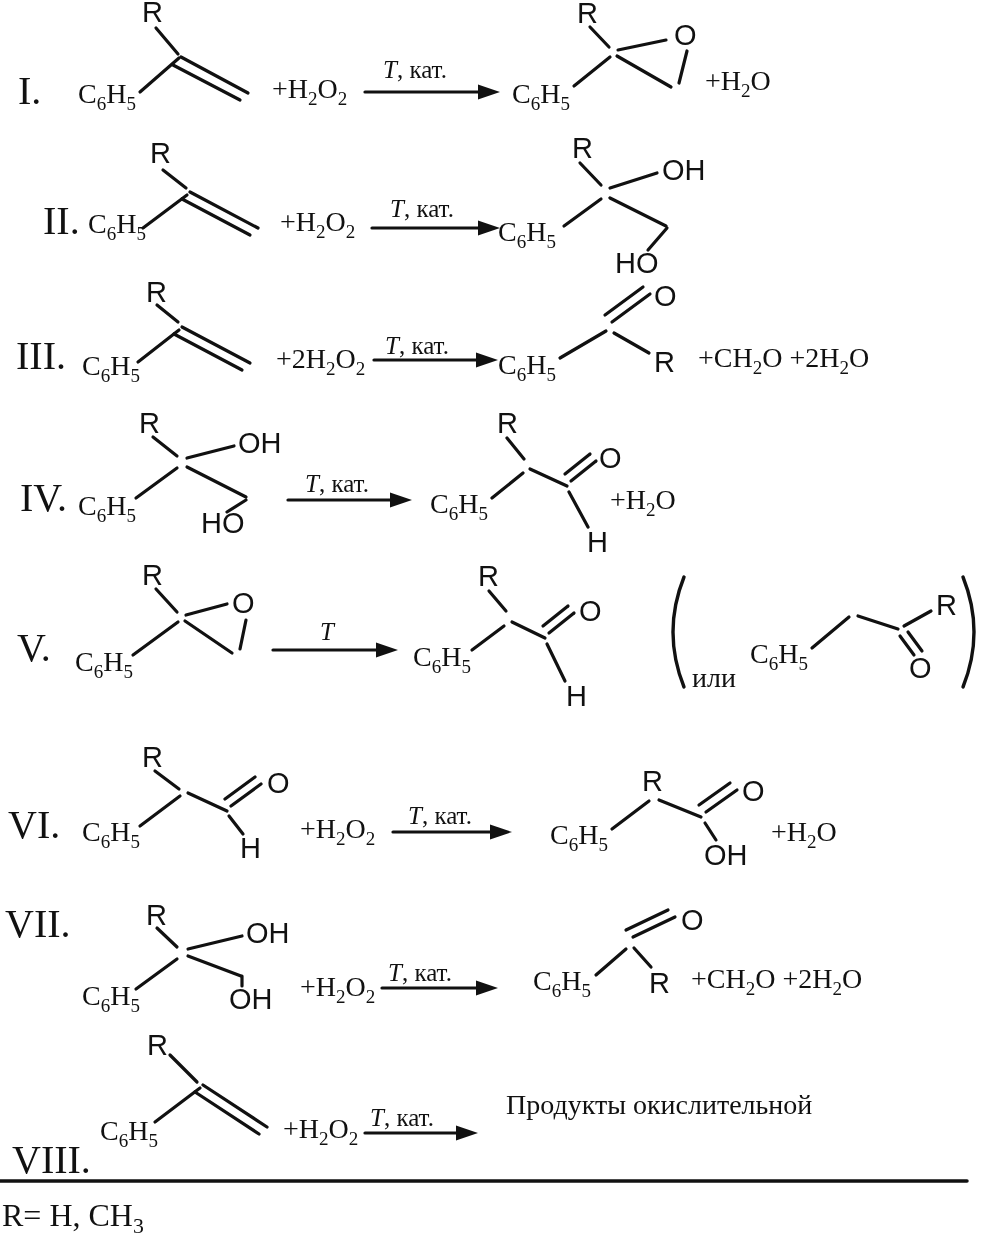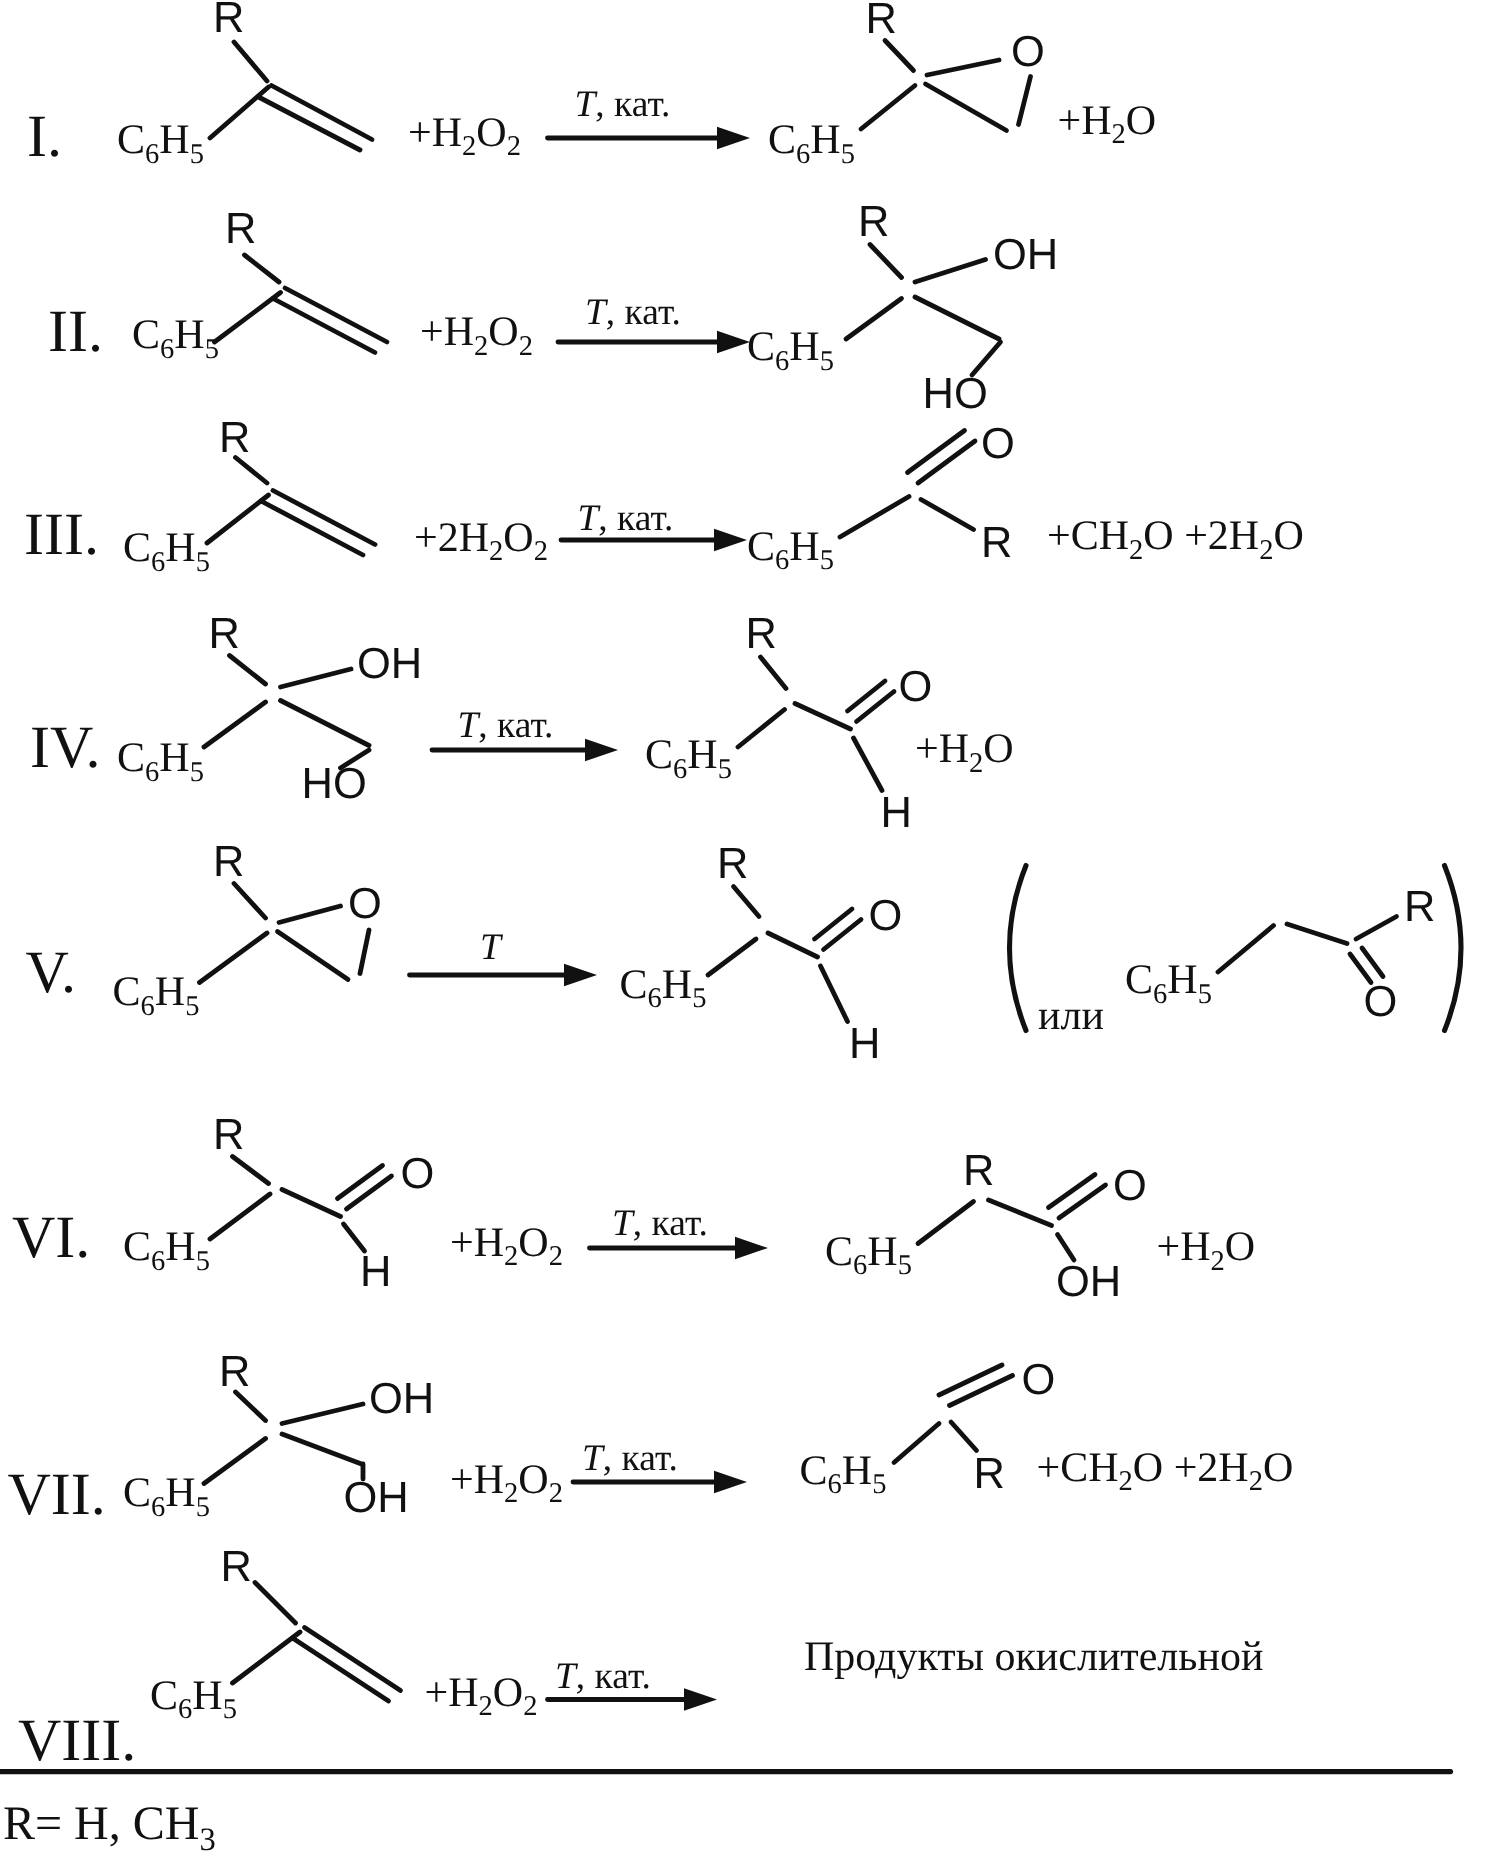--- a/index.html
+++ b/index.html
@@ -187,21 +187,21 @@
     <span class="t atom" style="left:142px;top:-2px">R</span>
     <span class="t serif" style="left:272px;top:75px">+H<sub>2</sub>O<sub>2</sub></span>
     <span class="t arrlbl" style="left:383px;top:57px"><i>T</i><span>, кат.</span></span>
     <span class="t serif" style="left:512px;top:80px">C<sub>6</sub>H<sub>5</sub></span>
     <span class="t atom" style="left:577px;top:-1px">R</span>
     <span class="t atom" style="left:674px;top:21px">O</span>
     <span class="t serif" style="left:705px;top:67px">+H<sub>2</sub>O</span>
   </div>
 
   <div class="grp">
-    <span class="t num" style="left:32px;top:201px">II.</span>
+    <span class="t num" style="left:43px;top:201px">II.</span>
     <span class="t serif" style="left:88px;top:210px">C<sub>6</sub>H<sub>5</sub></span>
     <span class="t atom" style="left:150px;top:139px">R</span>
     <span class="t serif" style="left:280px;top:208px">+H<sub>2</sub>O<sub>2</sub></span>
     <span class="t arrlbl" style="left:390px;top:196px"><i>T</i><span>, кат.</span></span>
     <span class="t serif" style="left:498px;top:218px">C<sub>6</sub>H<sub>5</sub></span>
     <span class="t atom" style="left:572px;top:134px">R</span>
     <span class="t atom" style="left:662px;top:156px">OH</span>
     <span class="t atom" style="left:615px;top:249px">HO</span>
   </div>
 
@@ -256,39 +256,39 @@
     <span class="t serif" style="left:300px;top:815px">+H<sub>2</sub>O<sub>2</sub></span>
     <span class="t arrlbl" style="left:408px;top:803px"><i>T</i><span>, кат.</span></span>
     <span class="t serif" style="left:550px;top:821px">C<sub>6</sub>H<sub>5</sub></span>
     <span class="t atom" style="left:642px;top:767px">R</span>
     <span class="t atom" style="left:742px;top:777px">O</span>
     <span class="t atom" style="left:704px;top:841px">OH</span>
     <span class="t serif" style="left:771px;top:818px">+H<sub>2</sub>O</span>
   </div>
 
   <div class="grp">
-    <span class="t num" style="left:5px;top:976px">VII.</span>
+    <span class="t num" style="left:5px;top:904px">VII.</span>
     <span class="t serif" style="left:82px;top:982px">C<sub>6</sub>H<sub>5</sub></span>
     <span class="t atom" style="left:146px;top:901px">R</span>
     <span class="t atom" style="left:246px;top:919px">OH</span>
     <span class="t atom" style="left:229px;top:985px">OH</span>
     <span class="t serif" style="left:300px;top:973px">+H<sub>2</sub>O<sub>2</sub></span>
     <span class="t arrlbl" style="left:388px;top:960px"><i>T</i><span>, кат.</span></span>
     <span class="t serif" style="left:533px;top:967px">C<sub>6</sub>H<sub>5</sub></span>
     <span class="t atom" style="left:681px;top:906px">O</span>
     <span class="t atom" style="left:649px;top:969px">R</span>
     <span class="t serif" style="left:691px;top:965px">+CH<sub>2</sub>O +2H<sub>2</sub>O</span>
   </div>
 
   <div class="grp">
     <span class="t num" style="left:12px;top:1140px">VIII.</span>
     <span class="t serif" style="left:100px;top:1117px">C<sub>6</sub>H<sub>5</sub></span>
     <span class="t atom" style="left:147px;top:1031px">R</span>
     <span class="t serif" style="left:283px;top:1115px">+H<sub>2</sub>O<sub>2</sub></span>
     <span class="t arrlbl" style="left:370px;top:1105px"><i>T</i><span>, кат.</span></span>
-    <span class="t ru" style="left:536px;top:1091px">Продукты окислительной</span>
+    <span class="t ru" style="left:506px;top:1091px">Продукты окислительной</span>
   </div>
 
   <div class="grp">
     <span class="t foot" style="left:2px;top:1199px">R= H, CH<sub>3</sub></span>
   </div>
 
 </div>
 
 </body></html>

